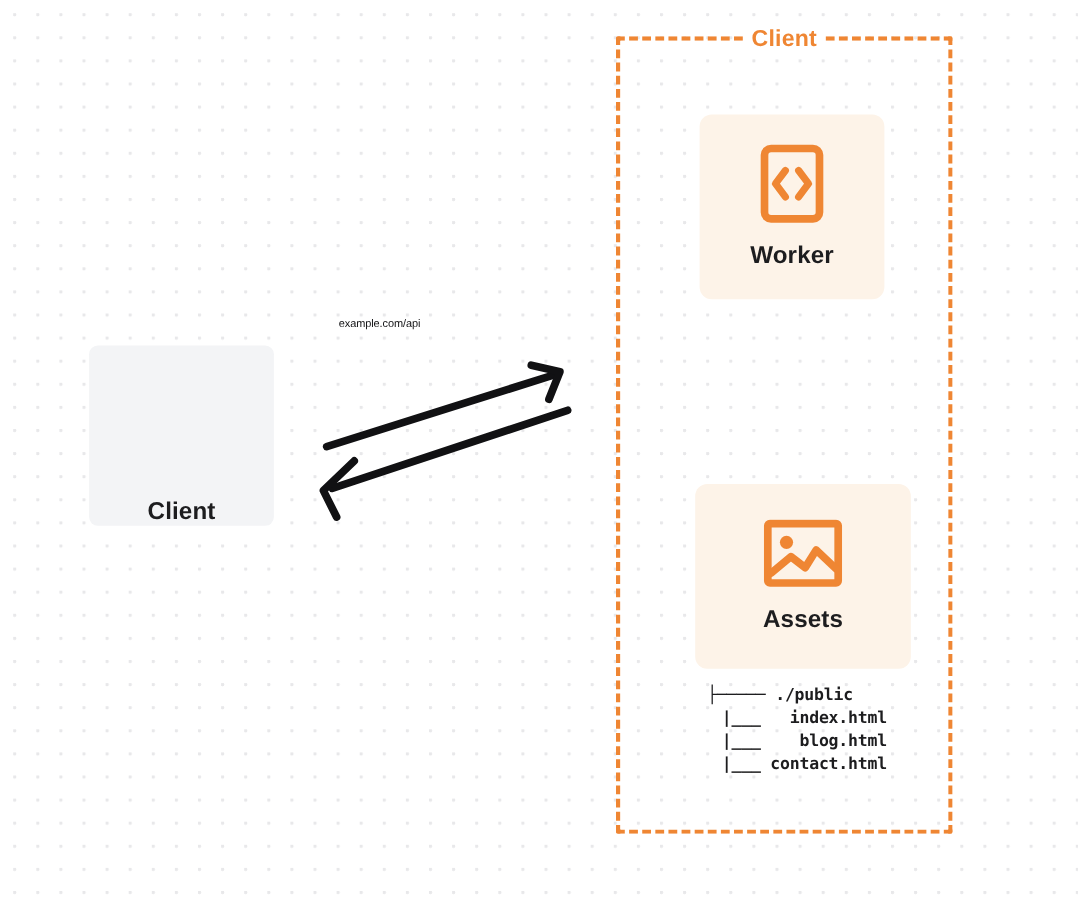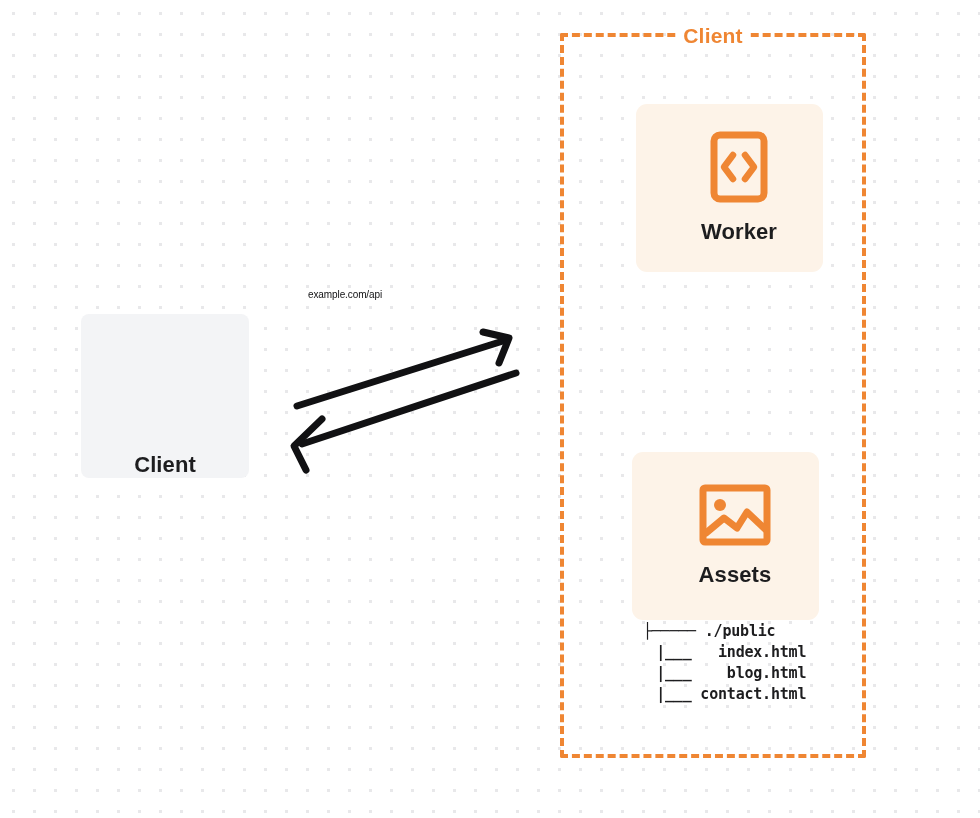--- a/index.html
+++ b/index.html
@@ -88,32 +88,31 @@
 
   
   .service-card {
     position: absolute;
     background: #fdf3e8;
     border-radius: 11px;
     display: flex;
     flex-direction: column;
     align-items: center;
     justify-content: center;
-    padding-left: 19px;
   }
   #worker-card {
     left: 72px;
     top: 67px;
     width: 168px;
     height: 168px;
   }
   #assets-card {
     left: 68px;
-    top: 415px;
-    width: 168px;
+    top: 403px;
+    width: 196px;
     height: 168px;
   }
   .service-card .card-icon {
     line-height: 0;
     margin-bottom: 16px;
   }
   .service-card .card-label {
     font-size: 22px;
     font-weight: bold;
     color: #1d1d1f;

